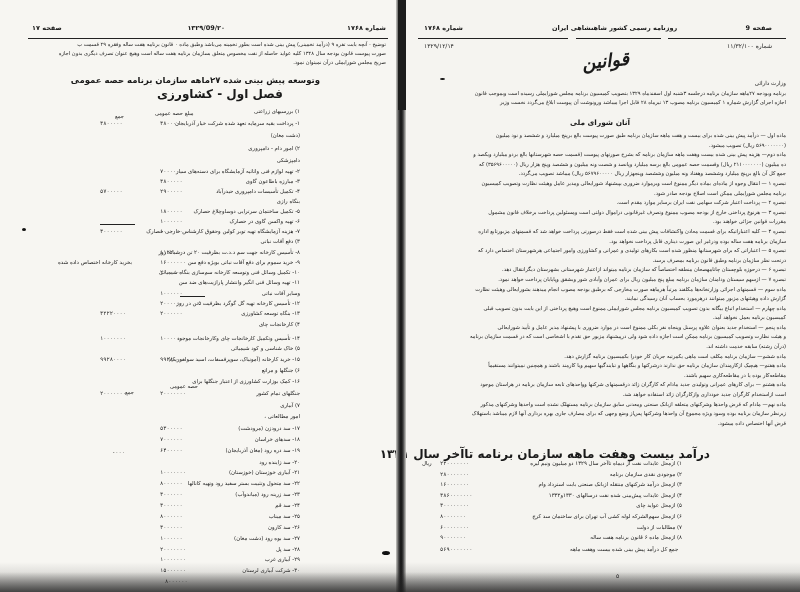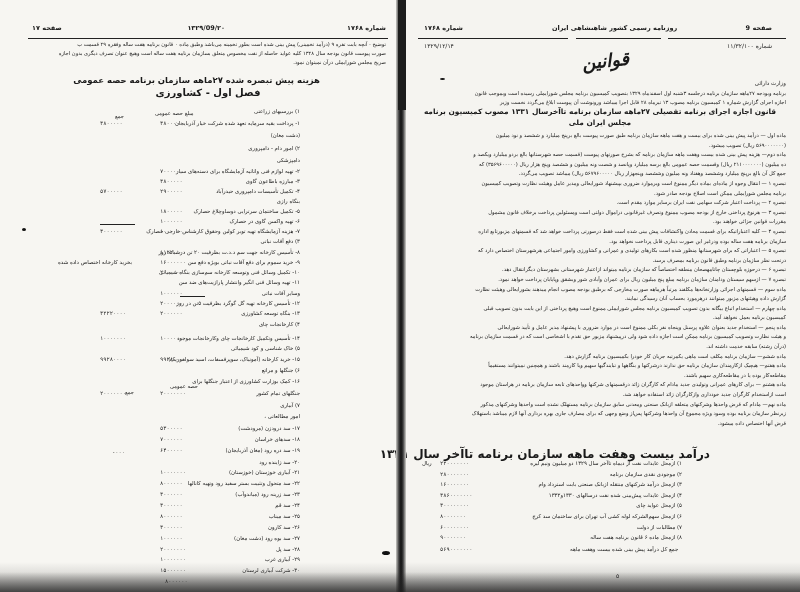--- a/index.html
+++ b/index.html
@@ -35,22 +35,22 @@
       <span style="left:32px;">صفحه ۱۷</span>
     </div>
     <div class="rule" style="left:28px;right:12px;top:38px;"></div>
 
     <div class="para" style="right:14px;width:340px;top:40px;">
       <div>توضیح - آنچه بابت تفره ۹ (درآمد تخمینی) پیش بینی شده است بطور تخمینه می‌باشد وطبق ماده ۰ قانون برنامه هفت ساله وفقره ۲۹ قسمت ب</div>
       <div>صورت پیوست قانون بودجه سال ۱۳۲۸ کلیه عواید حاصله از نفت مخصوص متعلق بسازمان برنامه هفت ساله است وهیچ عنوان تصرف دیگری بدون اجازه</div>
       <div>صریح مجلس شورایملی درآن نمیتوان نمود.</div>
     </div>
 
-    <div class="title" style="left:120px;width:200px;top:75px;font-size:8.5px;">هزینه پیش تبصره شده ۲۷ماهه سازمان برنامه حصه عمومی</div>
-    <div class="title" style="left:138px;width:140px;top:87px;font-size:10px;">فصل اول - کشاورزی</div>
+    <div class="title" style="left:120px;width:200px;top:75px;font-size:8.5px;">وتوسعه پیش بینی شده ۲۷ماهه سازمان برنامه حصه عمومی</div>
+    <div class="title" style="left:150px;width:140px;top:87px;font-size:12px;">فصل اول - کشاورزی</div>
 
     <div class="colhdr" style="left:155px;top:110px;">مبلغ حصه عمومی</div>
     <div class="colhdr" style="left:115px;top:113px;">جمع</div>
     <div class="colhdr" style="left:170px;top:383px;">حصه عمومی</div>
     <div class="colhdr" style="left:125px;top:389px;">جمع</div>
 
     <div id="left-items">
         <div class="item" style="right: 100px; top: 108px;">۱) بررسیهای زراعتی</div>
         <div class="num" style="left: 160px; top: 108px;"></div>
         <div class="num" style="left: 100px; top: 108px;"></div>
@@ -205,22 +205,21 @@
 
     <div class="logo" style="left:182px;top:50px;">قوانین</div>
 
     <div class="item" style="right:14px;top:80px;font-size:5.6px;">وزارت دارائی</div>
 
     <div class="para" style="right:14px;width:375px;top:89px;">
       <div>برنامه وبودجه ۲۷ماهه سازمان برنامه درجلسه ۳شنبه اول اسفندماه ۱۳۲۹ بتصویب کمیسیون برنامه مجلس شورایملی رسیده است وبموجب قانون</div>
       <div>اجازه اجرای گزارش شماره ۱ کمیسیون برنامه مصوب ۱۳ تیرماه ۲۸ قابل اجرا میباشد ورونوشت آن پیوست ابلاغ می‌گردد    نخست وزیر</div>
     </div>
 
-    <div class="title" style="left:12px;width:376px;top:107px;font-size:7.4px;">قانون اجازه اجرای برنامه تفصیلی ۲۷ماهه سازمان برنامه تاآخرسال ۱۳۳۱ مصوب کمیسیون برنامه</div>
-    <div class="title" style="left:120px;width:160px;top:118px;font-size:7.4px;">مجلس ایران ملی</div>
+    <div class="title" style="left:120px;width:160px;top:118px;font-size:7.4px;">آنان شورای ملی</div>
 
     <div class="para" id="articles" style="right:14px;width:375px;top:131px;line-height:9.6px;">
         <div>ماده اول — درآمد پیش بینی شده برای بیست و هفت ماهه سازمان برنامه طبق صورت پیوست بالغ برپنج میلیارد و ششصد و نود میلیون</div>
         <div>(۵۶۹۰۰۰۰۰۰۰ ریال) تصویب میشود.</div>
         <div>ماده دوم— هزینه پیش بینی شده بیست وهفت ماهه سازمان برنامه که بشرح صورتهای پیوست (قسمت حصه شهرستانها بالغ بردو میلیارد ویکصد و</div>
         <div>ده میلیون (۲۱۱۰۰۰۰۰۰۰ ریال) وقسمت حصه عمومی بالغ برسه میلیارد وپانصد و شصت ونه میلیون و ششصد وپنج هزار ریال (۳۵۶۹۶۰۰۰۰۰) که</div>
         <div>جمع کل آن بالغ برپنج میلیارد وششصد وهفتاد ونه میلیون وششصد وپنجهزار ریال ۵۶۷۹۶۰۰۰۰۰ ریال) میباشد تصویب می‌گردد.</div>
         <div>تبصره ۱ — انتقال وجوه از ماده‌ای بماده دیگر ممنوع است وبرموارد ضروری بپیشنهاد شورایعالی ومدیر عامل وهیئت نظارت وتصویب کمیسیون</div>
         <div>برنامه مجلس شورایملی ممکن است اصلاح بودجه صادر شود.</div>
         <div>تبصره ۲ — پرداخت اعتبار شرکت سهامی نفت ایران برسایر موارد مقدم است.</div>

